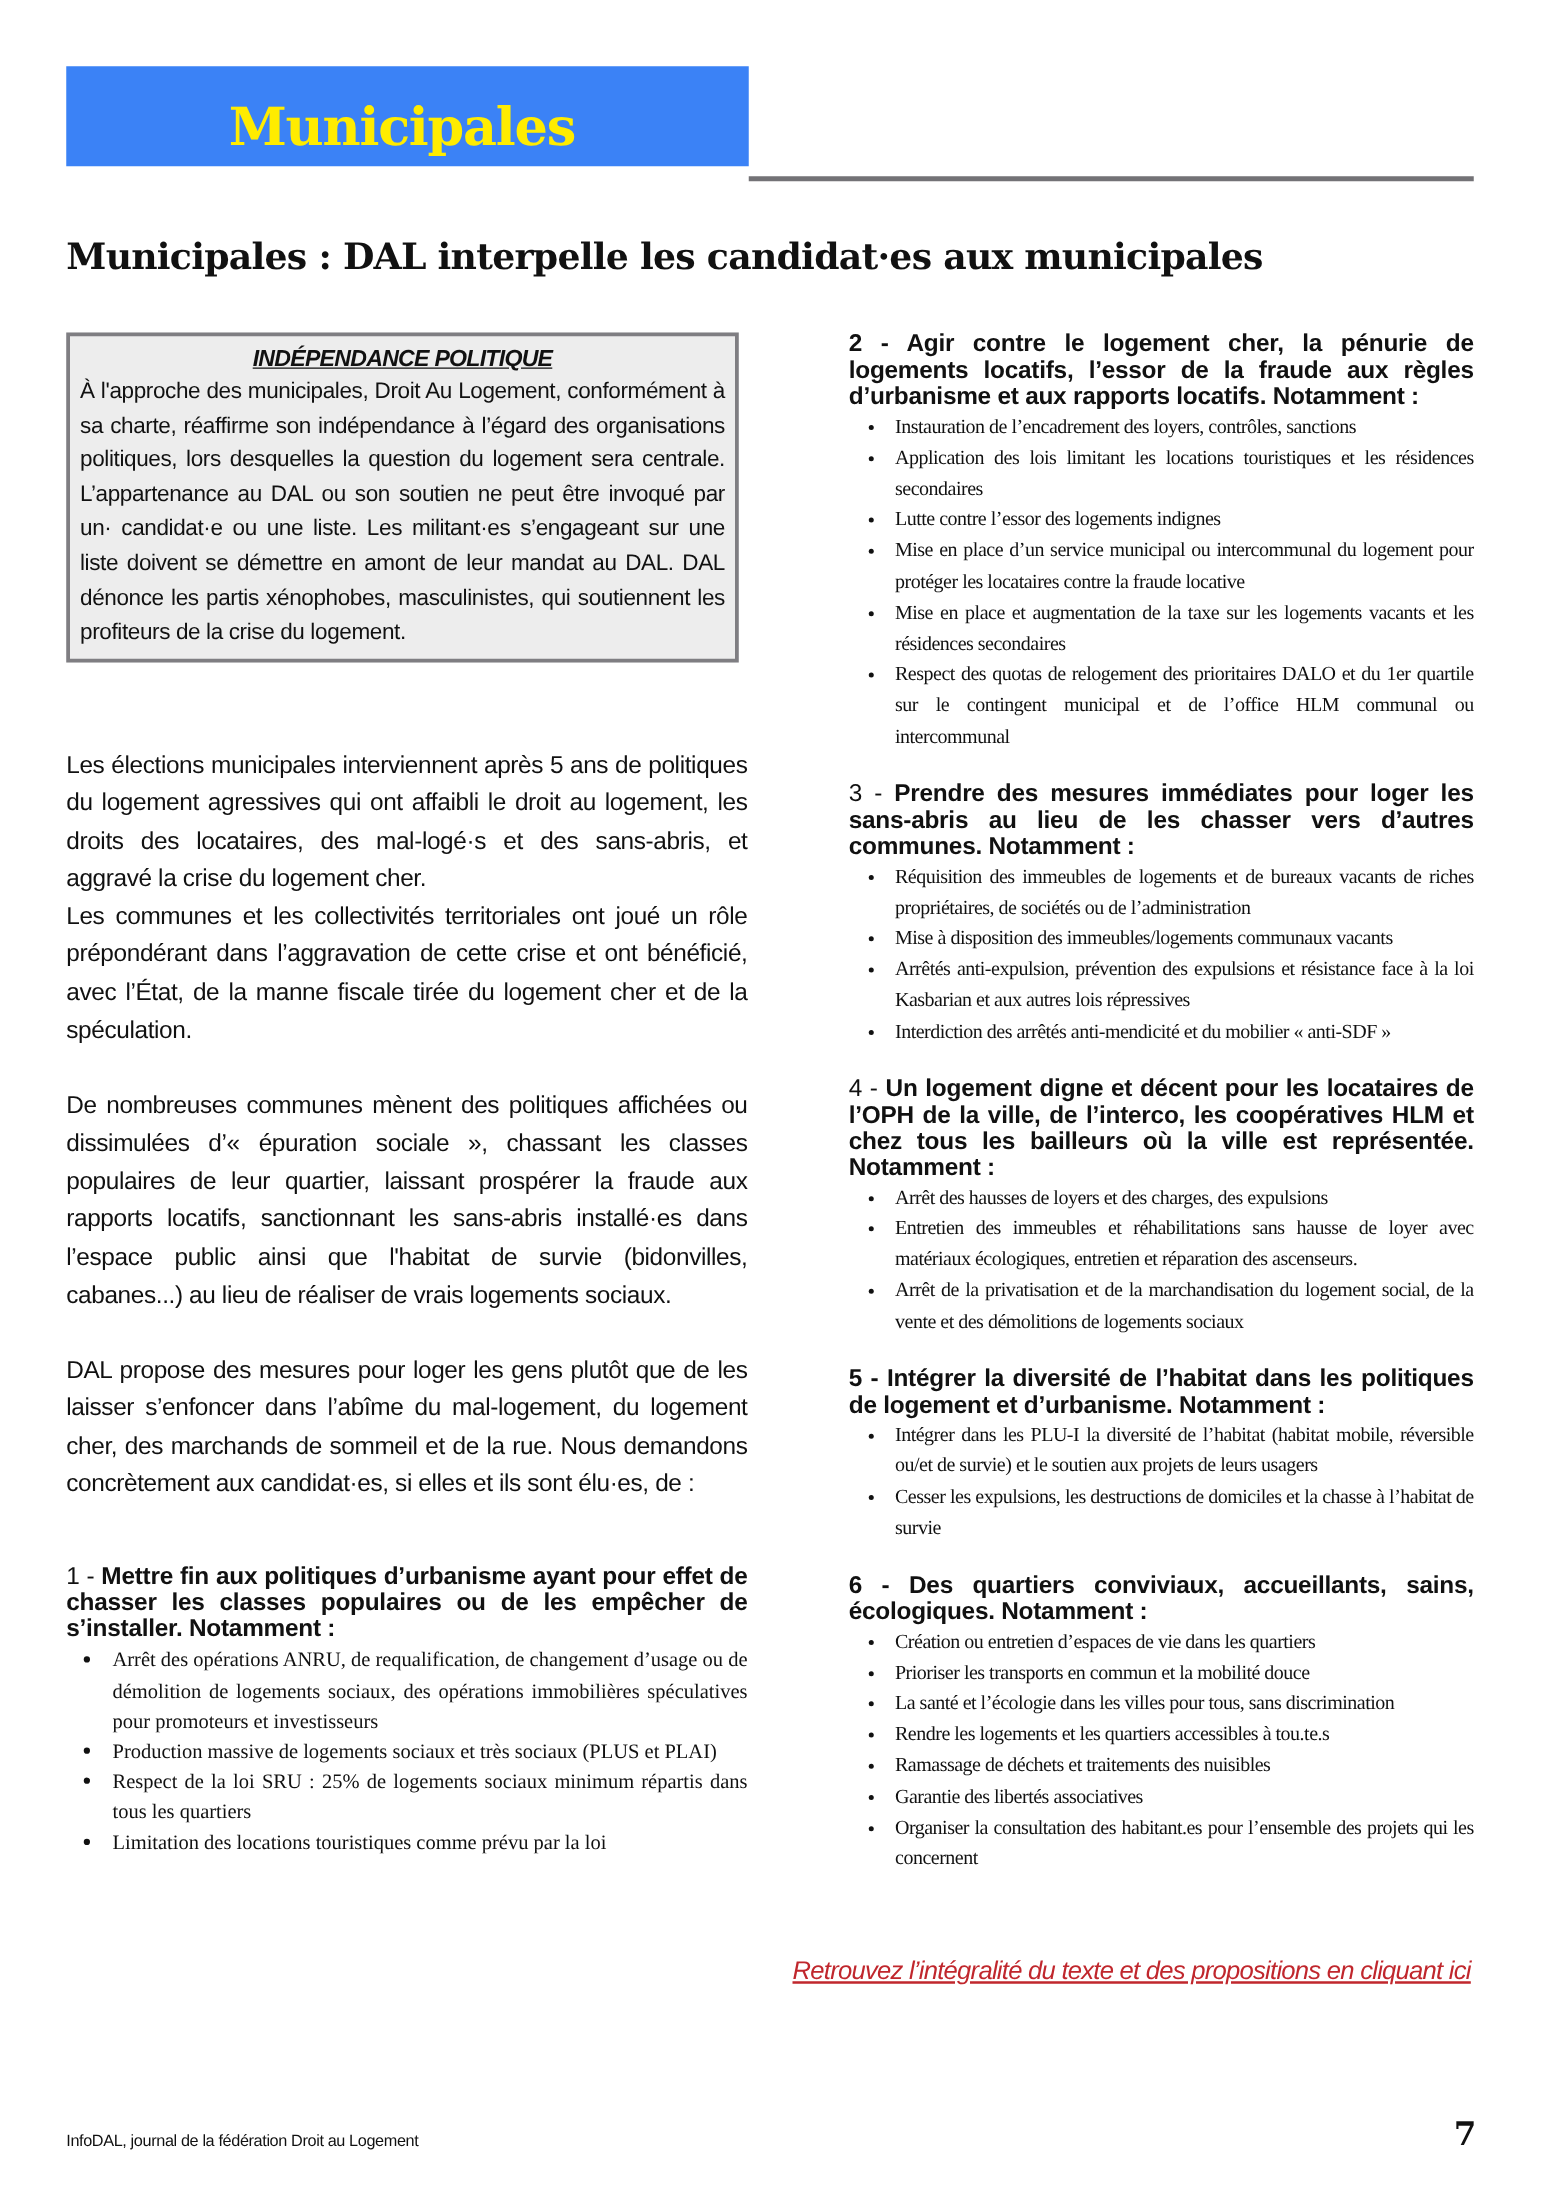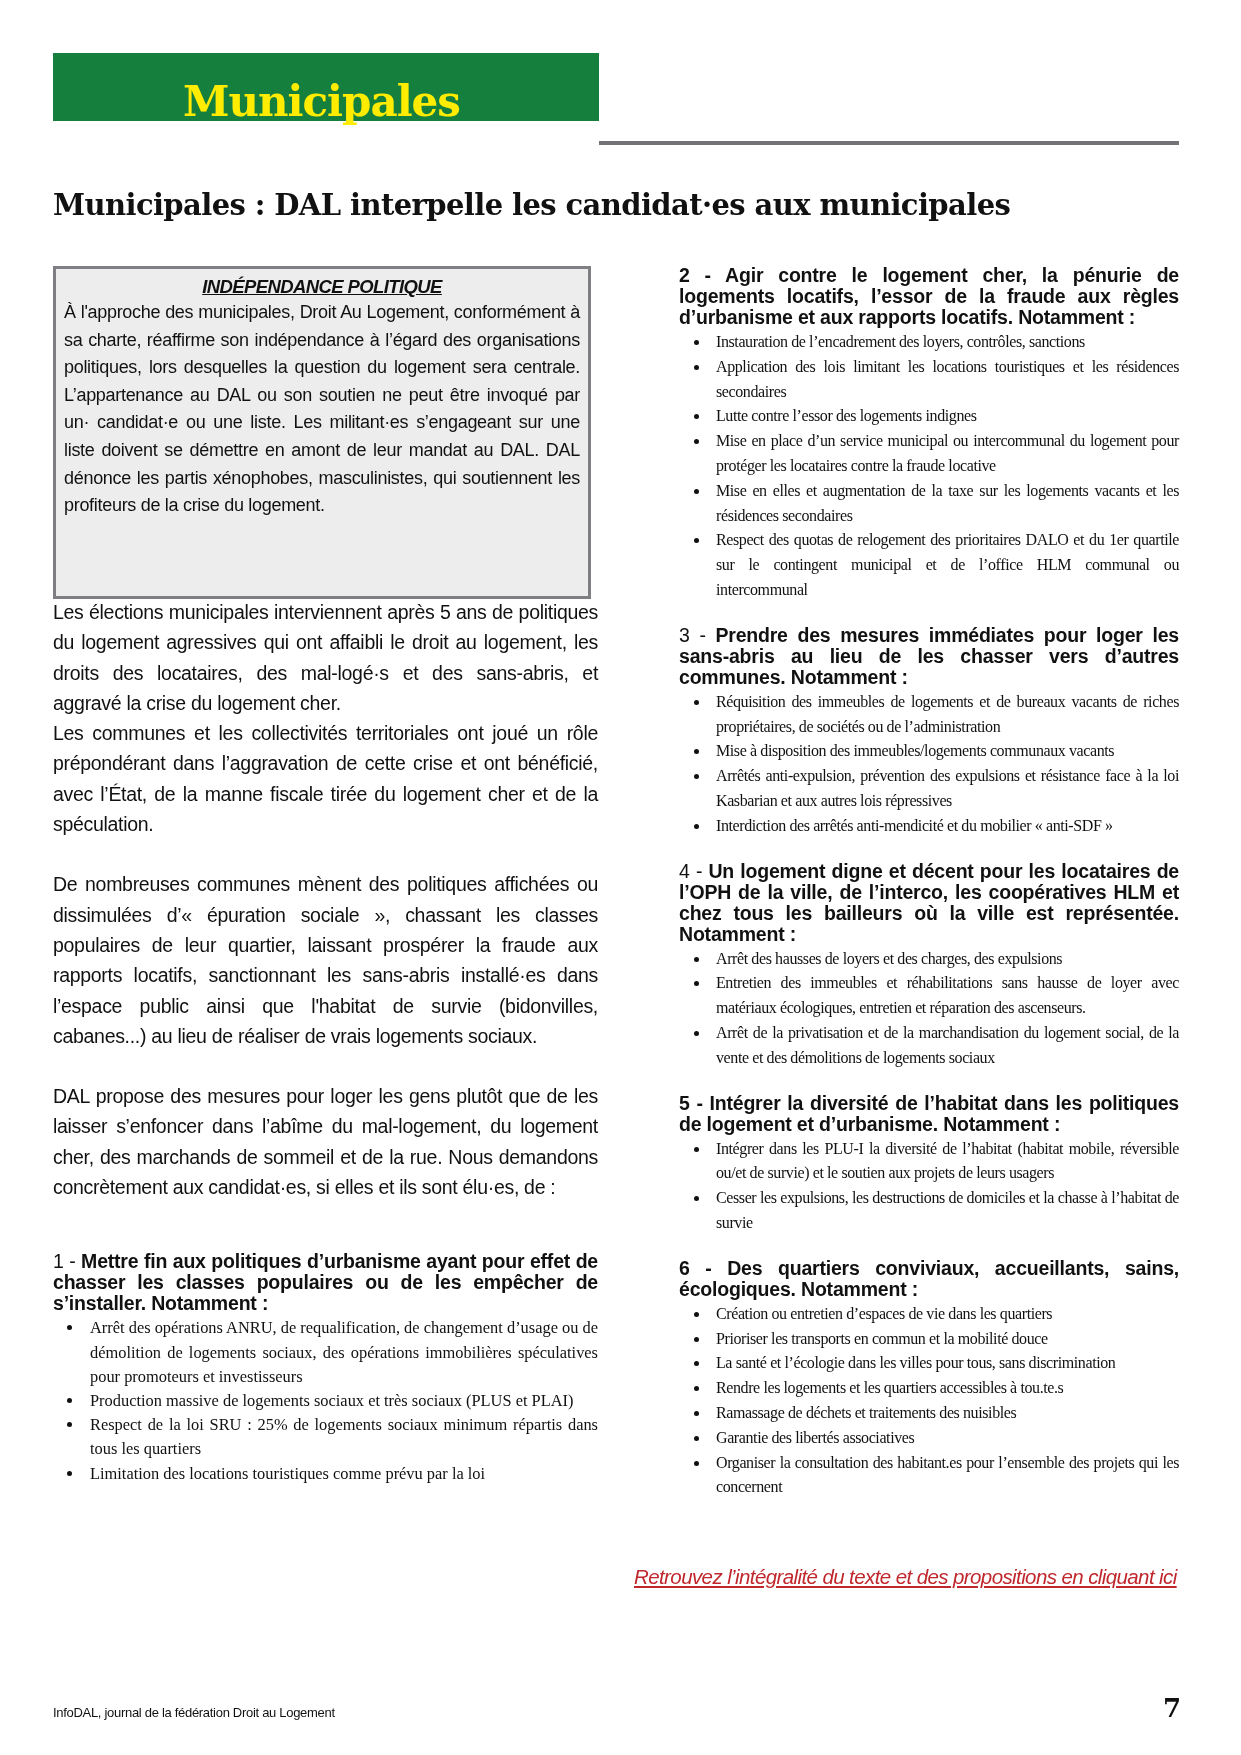--- a/index.html
+++ b/index.html
@@ -1,21 +1,21 @@
 <!DOCTYPE html>
 <html><head>
 <meta charset="utf-8">
 <style>
   html, body { margin:0; padding:0; background:#ffffff; }
   body { width:1241px; height:1755px; position:relative; overflow:hidden; font-family:"Liberation Sans", sans-serif; color:#111; }
-  .banner { position:absolute; left:53px; top:53px; width:546px; height:68px; background:#15803d; }
+  .banner { position:absolute; left:53px; top:53px; width:546px; height:80px; background:#3b82f6; }
   .banner-title { position:absolute; left:130px; top:24px; font-family:"DejaVu Serif", serif; font-weight:bold; font-size:42px; color:#ffec00; letter-spacing:-1px; }
   .banner-rule { position:absolute; left:599px; top:141px; width:580px; height:4px; background:#737276; }
   .headline { position:absolute; left:53px; top:188px; font-family:"DejaVu Serif", serif; font-weight:bold; font-size:29px; color:#111; letter-spacing:-0.6px; white-space:nowrap; }
-  .box { position:absolute; left:53px; top:266px; width:538px; height:333px; background:#ededed; border:3px solid #7f7e82; box-sizing:border-box; padding:6px 8px 0 8px; }
+  .box { position:absolute; left:53px; top:266px; width:538px; height:264px; background:#ededed; border:3px solid #7f7e82; box-sizing:border-box; padding:6px 8px 0 8px; }
   .box-title { text-align:center; font-style:italic; font-weight:bold; text-decoration:underline; font-size:18.5px; line-height:24px; letter-spacing:-0.6px; }
   .box-text { font-size:18px; line-height:27.6px; text-align:justify; letter-spacing:-0.3px; }
   .left { position:absolute; left:53px; top:597px; width:545px; }
   .para { font-size:19.5px; line-height:30.3px; text-align:justify; letter-spacing:-0.3px; margin:0; }
   .gap { height:30px; }
   .right { position:absolute; left:634px; top:265px; width:545px; }
   .sec-title { font-size:19.5px; line-height:21px; font-weight:bold; text-align:justify; letter-spacing:-0.2px; margin:0; }
   .sec-title .num { font-weight:normal; }
   ul { margin:2px 0 0 0; padding-left:31px; list-style:disc; }
   li { font-size:16px; line-height:24.8px; text-align:justify; letter-spacing:-0.4px; padding-left:6px;font-family:Liberation Serif, serif; }
@@ -61,21 +61,21 @@
 </div>
 
 <div class="right">
   <div class="section">
     <p class="sec-title"><span>2 -</span> <span>Agir contre le logement cher, la pénurie de logements locatifs, l’essor de la fraude aux règles d’urbanisme et aux rapports locatifs. Notamment :</span></p>
     <ul>
       <li>Instauration de l’encadrement des loyers, contrôles, sanctions</li>
       <li>Application des lois limitant les locations touristiques et les résidences secondaires</li>
       <li>Lutte contre l’essor des logements indignes</li>
       <li>Mise en place d’un service municipal ou intercommunal du logement pour protéger les locataires contre la fraude locative</li>
-      <li>Mise en elles et augmentation de la taxe sur les logements vacants et les résidences secondaires</li>
+      <li>Mise en place et augmentation de la taxe sur les logements vacants et les résidences secondaires</li>
       <li>Respect des quotas de relogement des prioritaires DALO et du 1er quartile sur le contingent municipal et de l’office HLM communal ou intercommunal</li>
     </ul>
   </div>
   <div class="section">
     <p class="sec-title"><span class="num">3 -</span> <span>Prendre des mesures immédiates pour loger les sans-abris au lieu de les chasser vers d’autres communes. Notamment :</span></p>
     <ul>
       <li>Réquisition des immeubles de logements et de bureaux vacants de riches propriétaires, de sociétés ou de l’administration</li>
       <li>Mise à disposition des immeubles/logements communaux vacants</li>
       <li>Arrêtés anti-expulsion, prévention des expulsions et résistance face à la loi Kasbarian et aux autres lois répressives</li>
       <li>Interdiction des arrêtés anti-mendicité et du mobilier « anti-SDF »</li>

